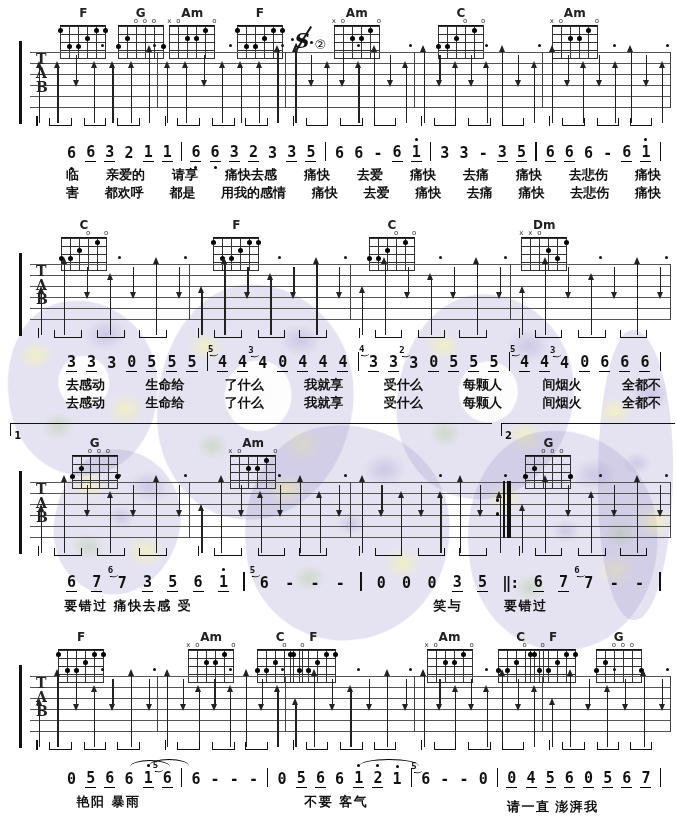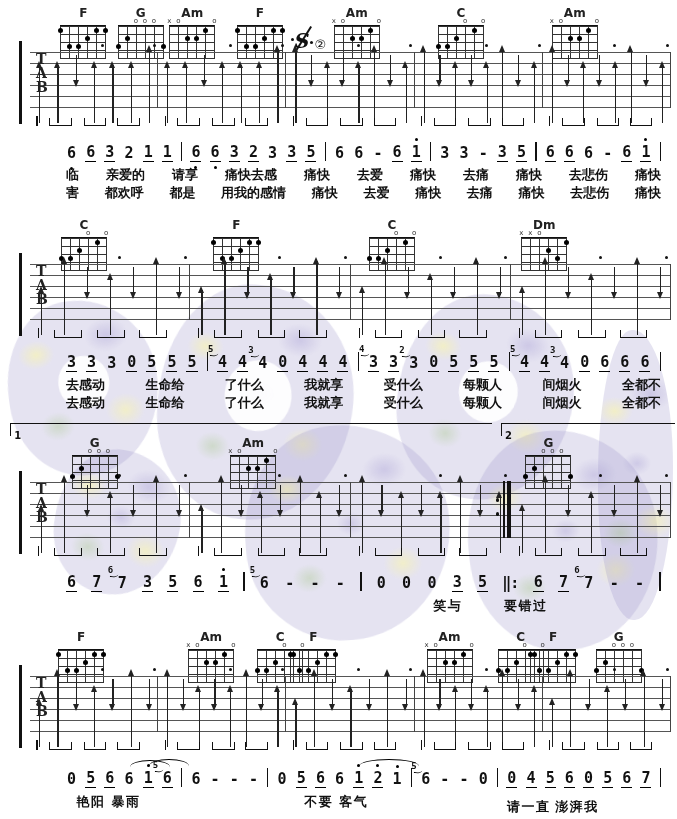--- a/index.html
+++ b/index.html
@@ -769,20 +769,21 @@
         <span class="tok u"><b>3</b></span>
         <span class="tok u"><b>5</b></span>
         <span class="rep">‖:</span>
         <span class="tok u"><b>6</b></span>
         <span class="tok u"><b>7</b></span>
         <span class="tok"><b>7</b><sup class="g">6</sup></span>
         <span class="tok"><b>-</b></span>
         <span class="tok"><b>-</b></span>
         <i class="bar"></i>
       </div>
+      <div class="lyr seg" style="left: 2%; top: 27px;">要错过 痛快去感 受</div>
       <div class="lyr seg" style="left: 62%; top: 27px;">笑与</div>
       <div class="lyr seg" style="left: 73.5%; top: 27px;">要错过</div>
     </div>
   <div class="mline" id="line3" style="top: 766px;">
       <div class="toks">
         <span class="tok"><b>0</b></span>
         <span class="tok u"><b>5</b></span>
         <span class="tok u"><b>6</b></span>
         <span class="tok"><b>6</b><i class="tie" style="width: 40px;"></i></span>
         <span class="tok u"><b>1</b><i class="da"></i><i class="tie" style="width: 40px;"></i></span>

